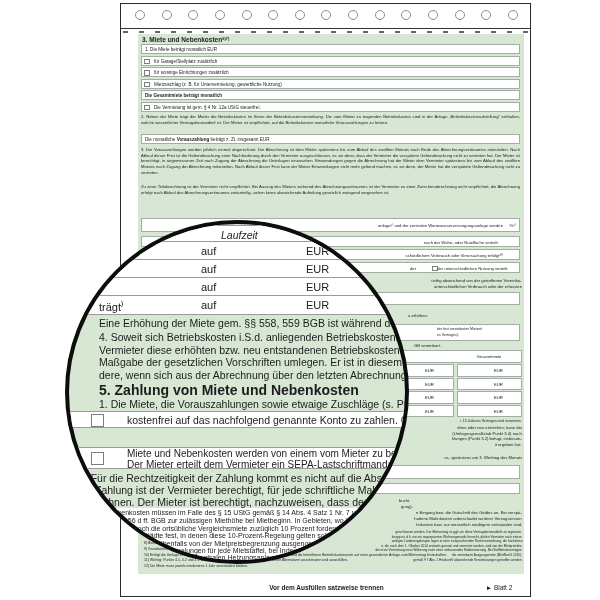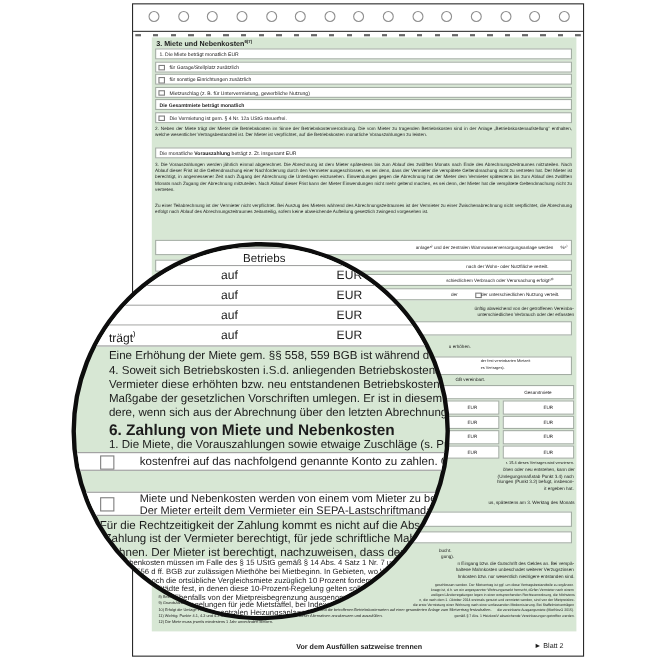--- a/index.html
+++ b/index.html
@@ -187,23 +187,23 @@
       <span class="tx t7" style="left:6px;top:524px;">11) Wichtig: Punkte 4.1, 4.2 und 4.3 schließen einander aus. Es ist daher nur eine dieser Alternativen anzukreuzen und auszufüllen.</span>
       <span class="tx t7" style="left:6px;top:529.5px;">12) Die Miete muss jeweils mindestens 1 Jahr unverändert bleiben.</span>
     </div>
 
     <div class="txc t13" style="left:0;top:580px;width:822px;transform-origin:0 0;transform:scale(.5);text-align:center;">Vor dem Ausfüllen satzweise trennen</div>
     <span class="txr t13" style="right:18px;top:580px;font-weight:normal;">► Blatt 2</span>
   </div>
 
   <div id="lens">
 
-    <div class="lrow" style="top:1px;height:17px;border-top:1px solid #9a9a9a;">
+    <div class="lrow" style="top:1px;height:17px;border-top:1px solid #9a9a9a;font-style:italic;">
       <span class="ltx" style="left:78px;top:3px;">4. V</span>
-      <span class="ltx" style="left:152px;top:3px;">Betriebs</span>
+      <span class="ltx" style="left:152px;top:3px;">Laufzeit</span>
     </div>
     <div class="lrow" style="top:18px;height:18px;font-size:11px;">
       <span class="ltx" style="left:132px;top:3px;font-size:11px;">auf</span>
       <span class="ltx" style="left:237px;top:3px;font-size:11px;">EUR</span>
     </div>
     <div class="lrow" style="top:36px;height:18px;">
       <span class="ltx" style="left:132px;top:3px;font-size:11px;">auf</span>
       <span class="ltx" style="left:237px;top:3px;font-size:11px;">EUR</span>
     </div>
     <div class="lrow" style="top:54px;height:18px;">
@@ -216,21 +216,21 @@
       <span class="ltx" style="left:237px;top:3px;font-size:11px;">EUR</span>
     </div>
 
     <span class="ltx" style="left:30px;top:93px;">Eine Erhöhung der Miete gem. §§ 558, 559 BGB ist während der Laufzeit der Staffelmiet</span>
 
     <span class="ltx" style="left:30px;top:107px;">4. Soweit sich Betriebskosten i.S.d. anliegenden Betriebskostenaufstellung – auc</span>
     <span class="ltx" style="left:30px;top:119.5px;">Vermieter diese erhöhten bzw. neu entstandenen Betriebskosten durch Erklärung</span>
     <span class="ltx" style="left:30px;top:132px;">Maßgabe der gesetzlichen Vorschriften umlegen. Er ist in diesem Fall auch zur Erhöh</span>
     <span class="ltx" style="left:30px;top:144.5px;">dere, wenn sich aus der Abrechnung über den letzten Abrechnungszeitraum ein Vor</span>
 
-    <span class="ltx b" style="left:30px;top:158px;font-size:14px;">6. Zahlung von Miete und Nebenkosten</span>
+    <span class="ltx b" style="left:30px;top:158px;font-size:14px;">5. Zahlung von Miete und Nebenkosten</span>
     <span class="ltx" style="left:30px;top:174px;">1. Die Miete, die Vorauszahlungen sowie etwaige Zuschläge (s. Punkt 3) sind monat</span>
 
     <div class="lrow" style="top:187px;height:17px;border-top:1px solid #9a9a9a;">
       <span class="lcb" style="left:22px;top:2px;"></span>
       <span class="ltx" style="left:58px;top:2px;">kostenfrei auf das nachfolgend genannte Konto zu zahlen. Geldinstitut</span>
     </div>
     <div class="lrow" style="top:223px;height:22px;border-top:1px solid #9a9a9a;">
       <span class="lcb" style="left:22px;top:4px;"></span>
       <span class="ltx" style="left:58px;top:0px;font-size:10px;">Miete und Nebenkosten werden von einem vom Mieter zu benennenden Kon</span>
       <span class="ltx" style="left:58px;top:10.5px;font-size:10px;">Der Mieter erteilt dem Vermieter ein SEPA-Lastschriftmandat (Abbuchungser</span>

